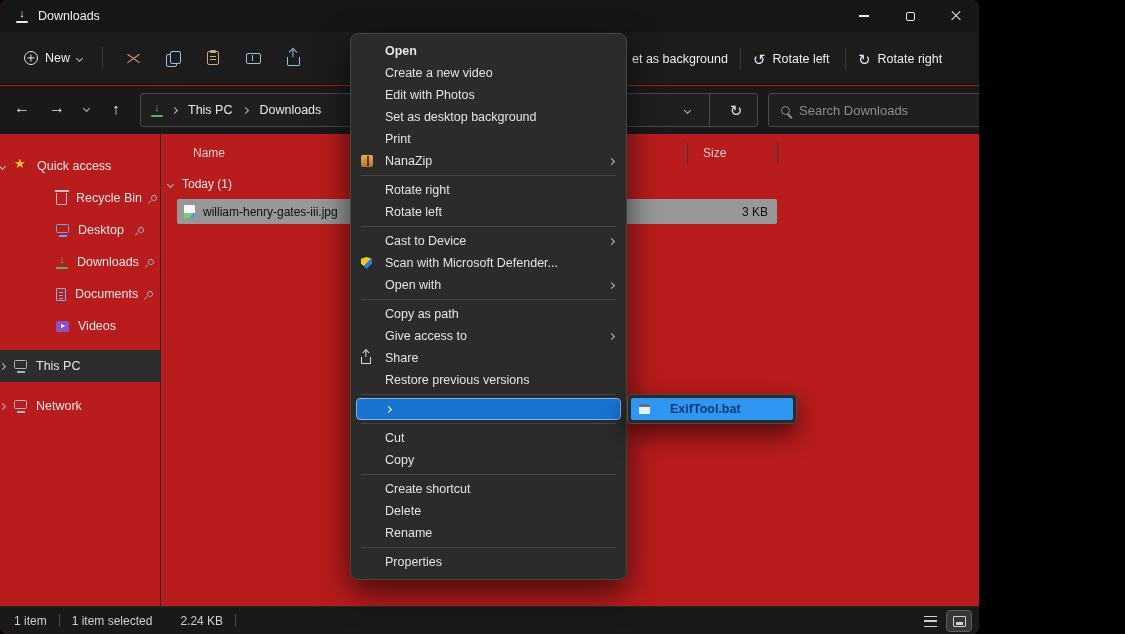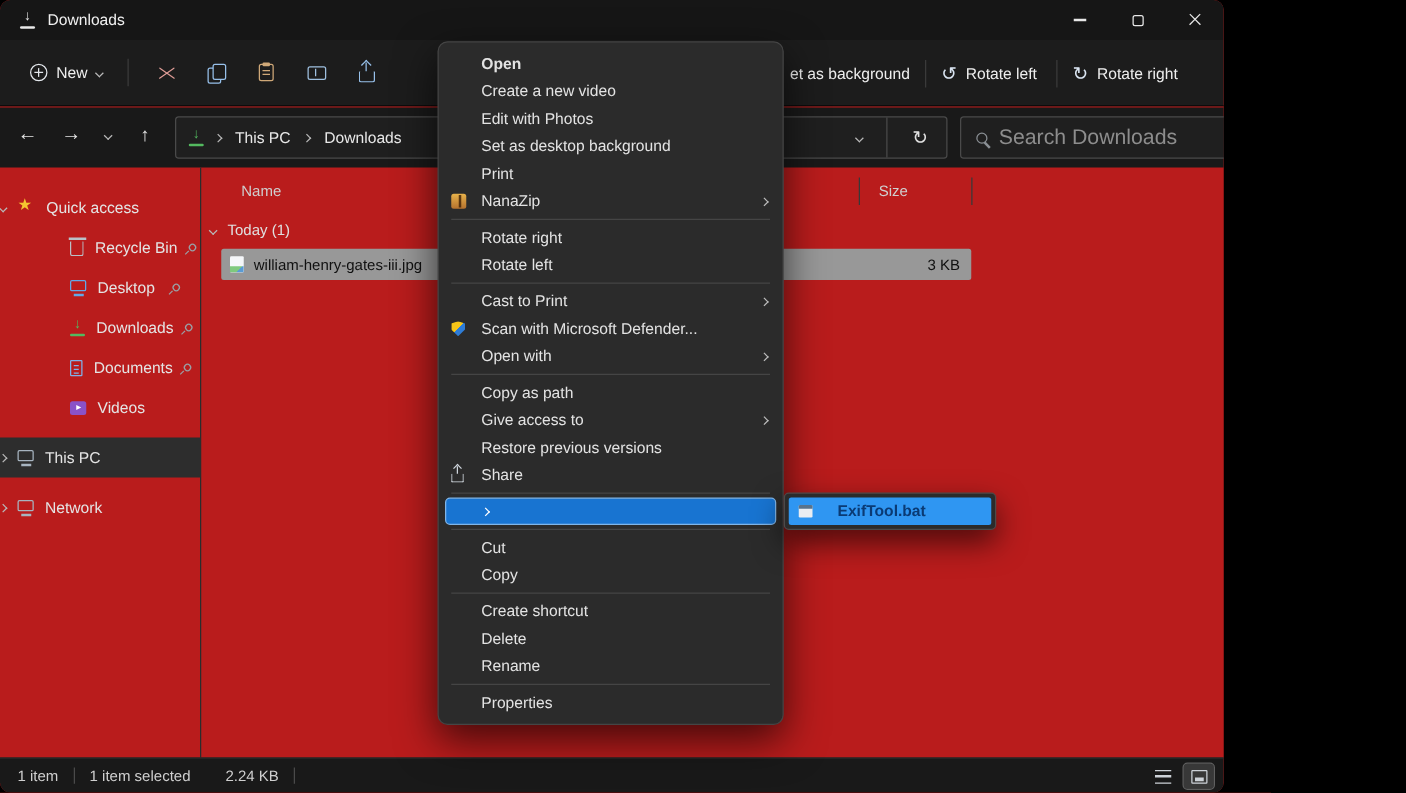--- a/index.html
+++ b/index.html
@@ -83,21 +83,21 @@
   .addressbar{position:absolute;left:140px;top:7px;width:618px;height:34px;background:#1f1f1f;
     border:1px solid #4a4a4a;border-radius:3px;display:flex;align-items:center;padding:0 4px 0 10px;gap:9px}
   .crumb{color:#e8e8e8;font-size:12.5px;padding:2px 2px}
   .addr-spacer{flex:1}
   .addr-divider{width:1px;height:32px;background:#4a4a4a}
   .addr-refresh{width:34px;height:32px;display:flex;align-items:center;justify-content:center}
   .searchbox{position:absolute;left:768px;top:7px;width:344px;height:34px;background:#1f1f1f;
     border:1px solid #4a4a4a;border-radius:3px;display:flex;align-items:center;gap:9px;padding:0 12px}
   .icon-search{width:9px;height:9px;border:1.5px solid #8a8f94;border-radius:50%;position:relative;flex:none}
   .icon-search::after{content:"";position:absolute;bottom:-3px;right:-3px;width:5.5px;height:1.5px;background:#8a8f94;transform:rotate(45deg)}
-  .search-input{flex:1;background:transparent;border:none;outline:none;color:#d6d6d6;font-size:17px;
+  .search-input{flex:1;background:transparent;border:none;outline:none;color:#d6d6d6;font-size:13px;
     font-family:"Liberation Sans","DejaVu Sans",sans-serif}
   .search-input::placeholder{color:#8d8d8d}
 
   
   .pane-divider{position:absolute;left:160px;top:134px;width:1px;height:472px;background:#2c2c2c}
   .sidebar{position:absolute;left:0;top:150px;width:160px}
   .side-row{height:32px;display:flex;align-items:center;gap:9px;color:#e4e4e4;font-size:12.5px}
   .side-row.child{padding-left:56px}
   .side-row.selected{background:#2d2d2d}
   .side-row.gap-above{margin-top:8px}
@@ -363,21 +363,21 @@
       <span class="mi-gutter"></span>
       <span class="mi-label">Rotate right</span>
     </div>
     <div class="menu-item">
       <span class="mi-gutter"></span>
       <span class="mi-label">Rotate left</span>
     </div>
     <div class="menu-sep"></div>
     <div class="menu-item">
       <span class="mi-gutter"></span>
-      <span class="mi-label">Cast to Print</span>
+      <span class="mi-label">Cast to Device</span>
       <span class="mi-arrow"></span>
     </div>
     <div class="menu-item">
       <span class="mi-gutter">
           <span class="icon-shield"></span>
         </span>
       <span class="mi-label">Scan with Microsoft Defender...</span>
     </div>
     <div class="menu-item">
       <span class="mi-gutter"></span>
@@ -388,28 +388,28 @@
     <div class="menu-item">
       <span class="mi-gutter"></span>
       <span class="mi-label">Copy as path</span>
     </div>
     <div class="menu-item">
       <span class="mi-gutter"></span>
       <span class="mi-label">Give access to</span>
       <span class="mi-arrow"></span>
     </div>
     <div class="menu-item">
-      <span class="mi-gutter"></span>
-      <span class="mi-label">Restore previous versions</span>
-    </div>
-    <div class="menu-item">
       <span class="mi-gutter">
           <span class="icon-share-sm"></span>
         </span>
       <span class="mi-label">Share</span>
+    </div>
+    <div class="menu-item">
+      <span class="mi-gutter"></span>
+      <span class="mi-label">Restore previous versions</span>
     </div>
     <div class="menu-sep"></div>
     <div class="menu-item highlight">
       <span class="mi-gutter"></span>
       <span class="mi-arrow"></span>
     </div>
     <div class="menu-sep"></div>
     <div class="menu-item">
       <span class="mi-gutter"></span>
       <span class="mi-label">Cut</span>

